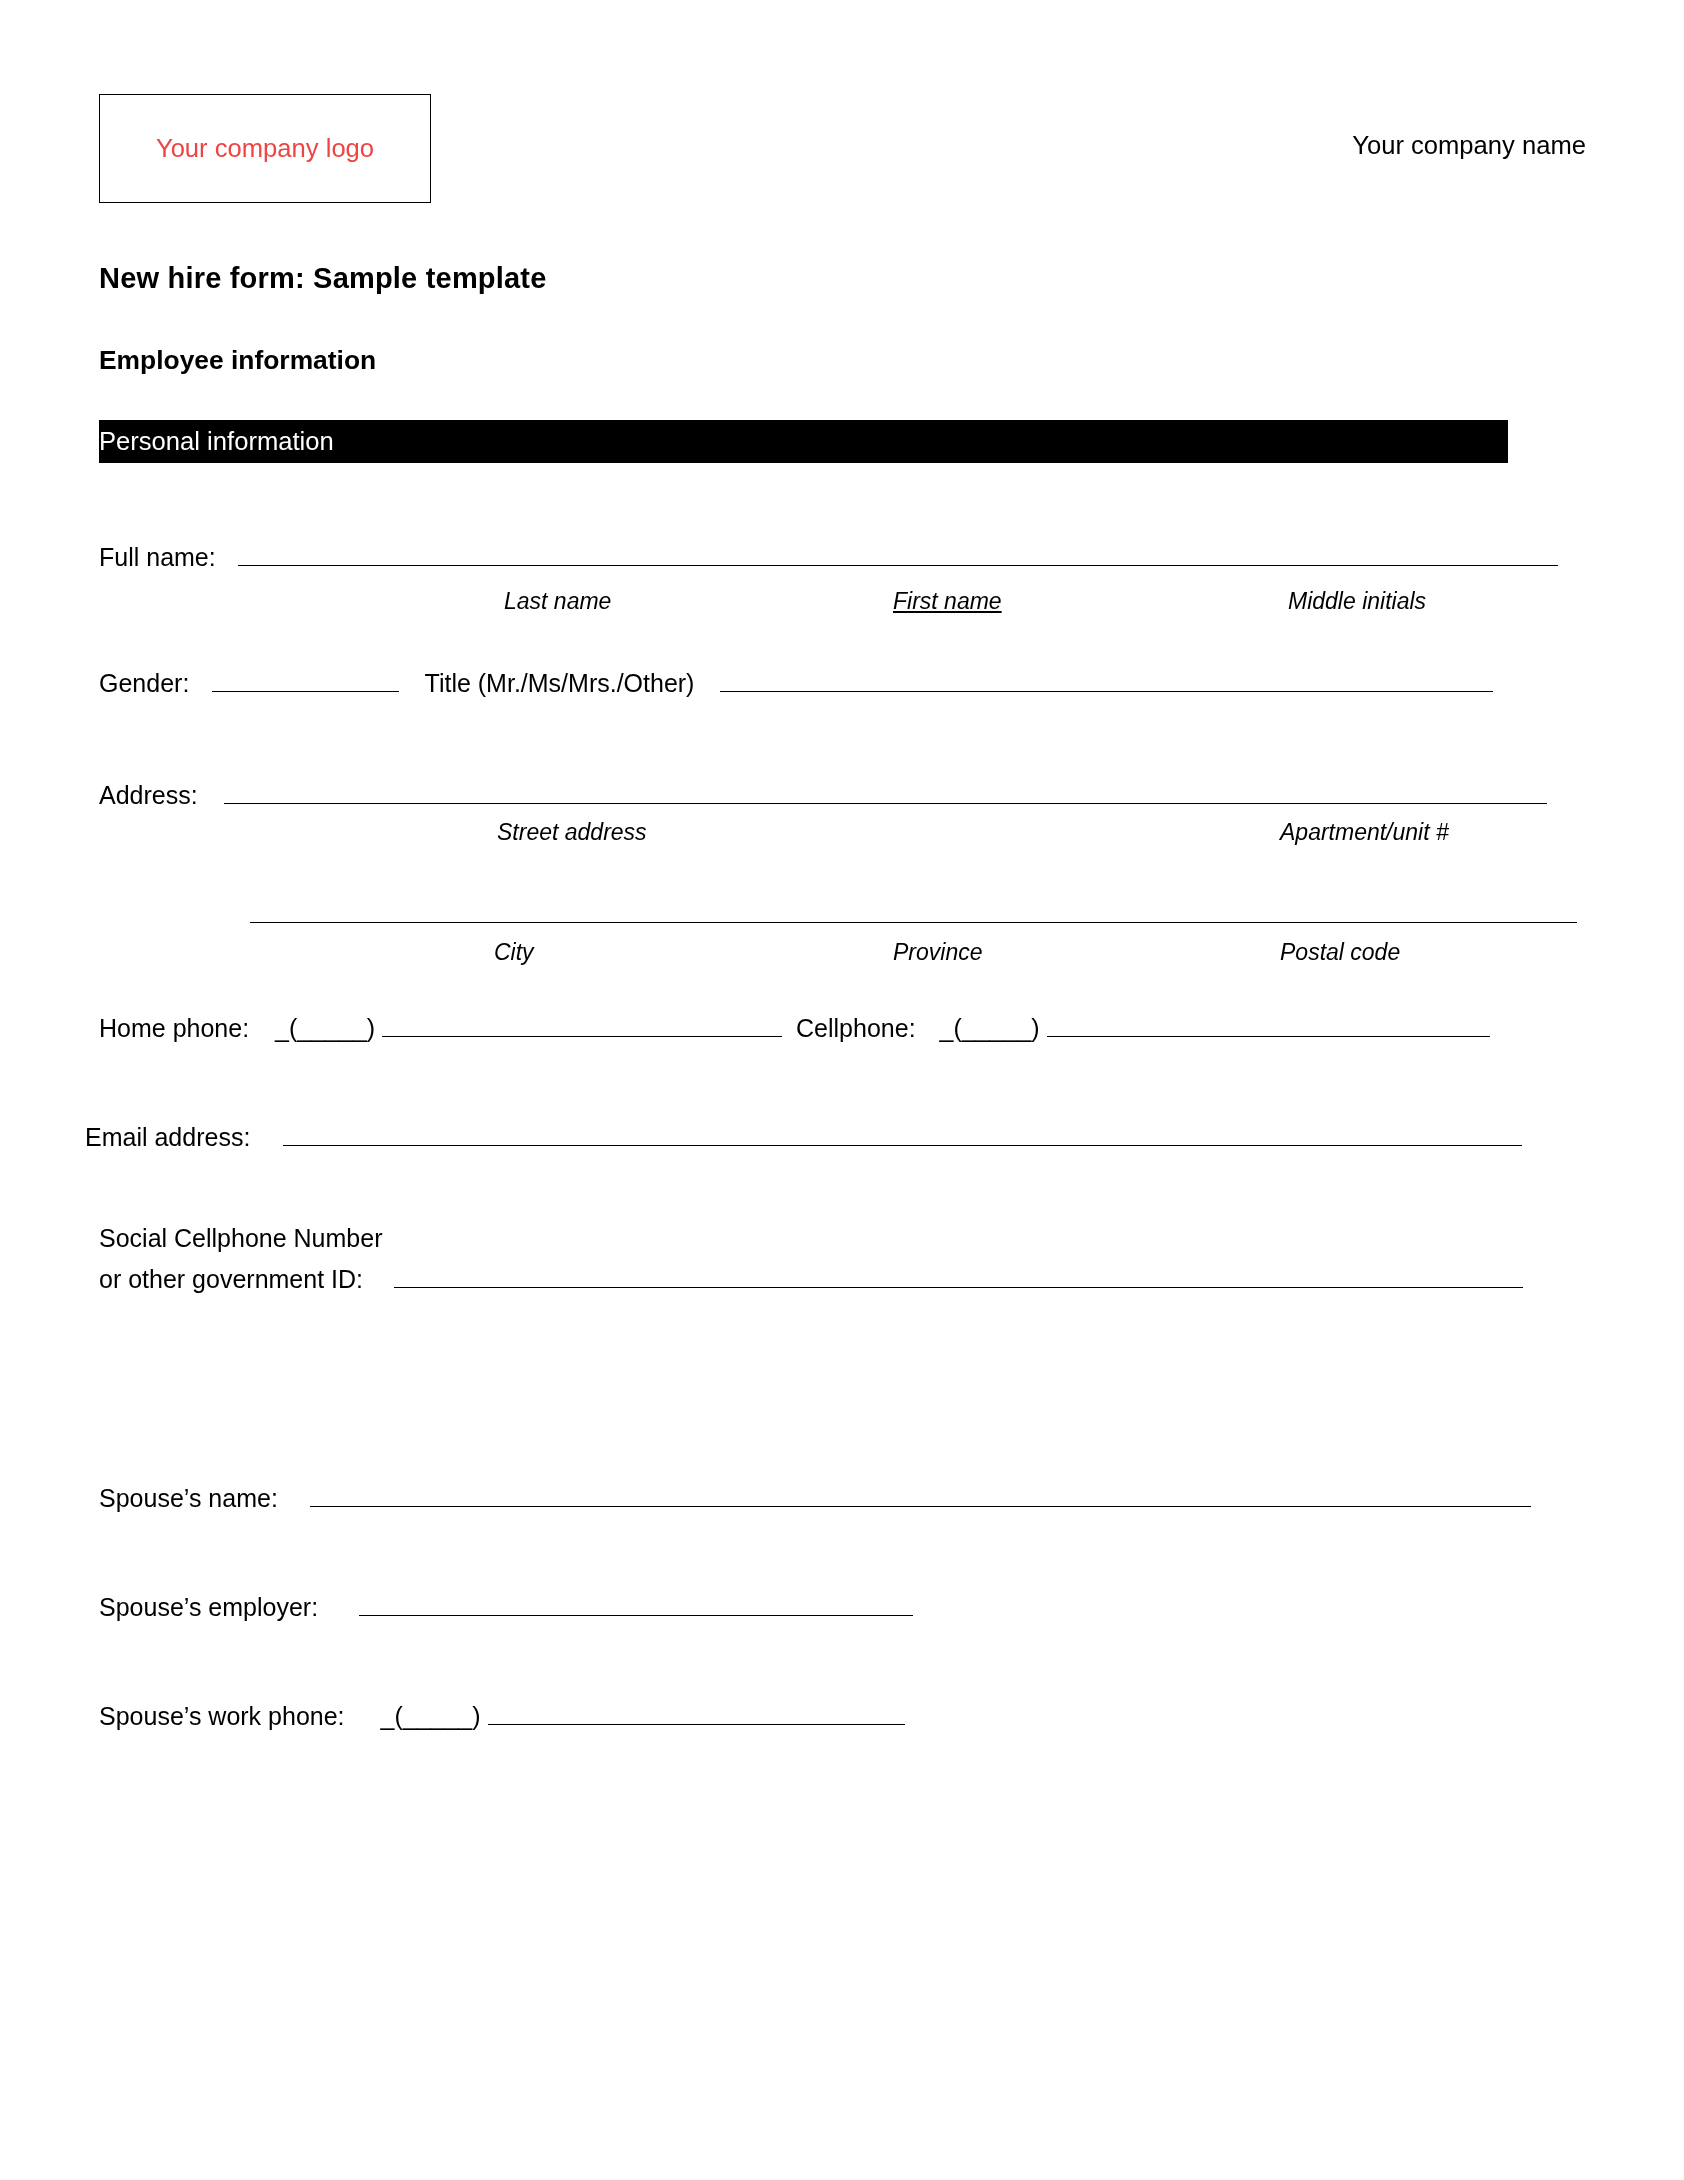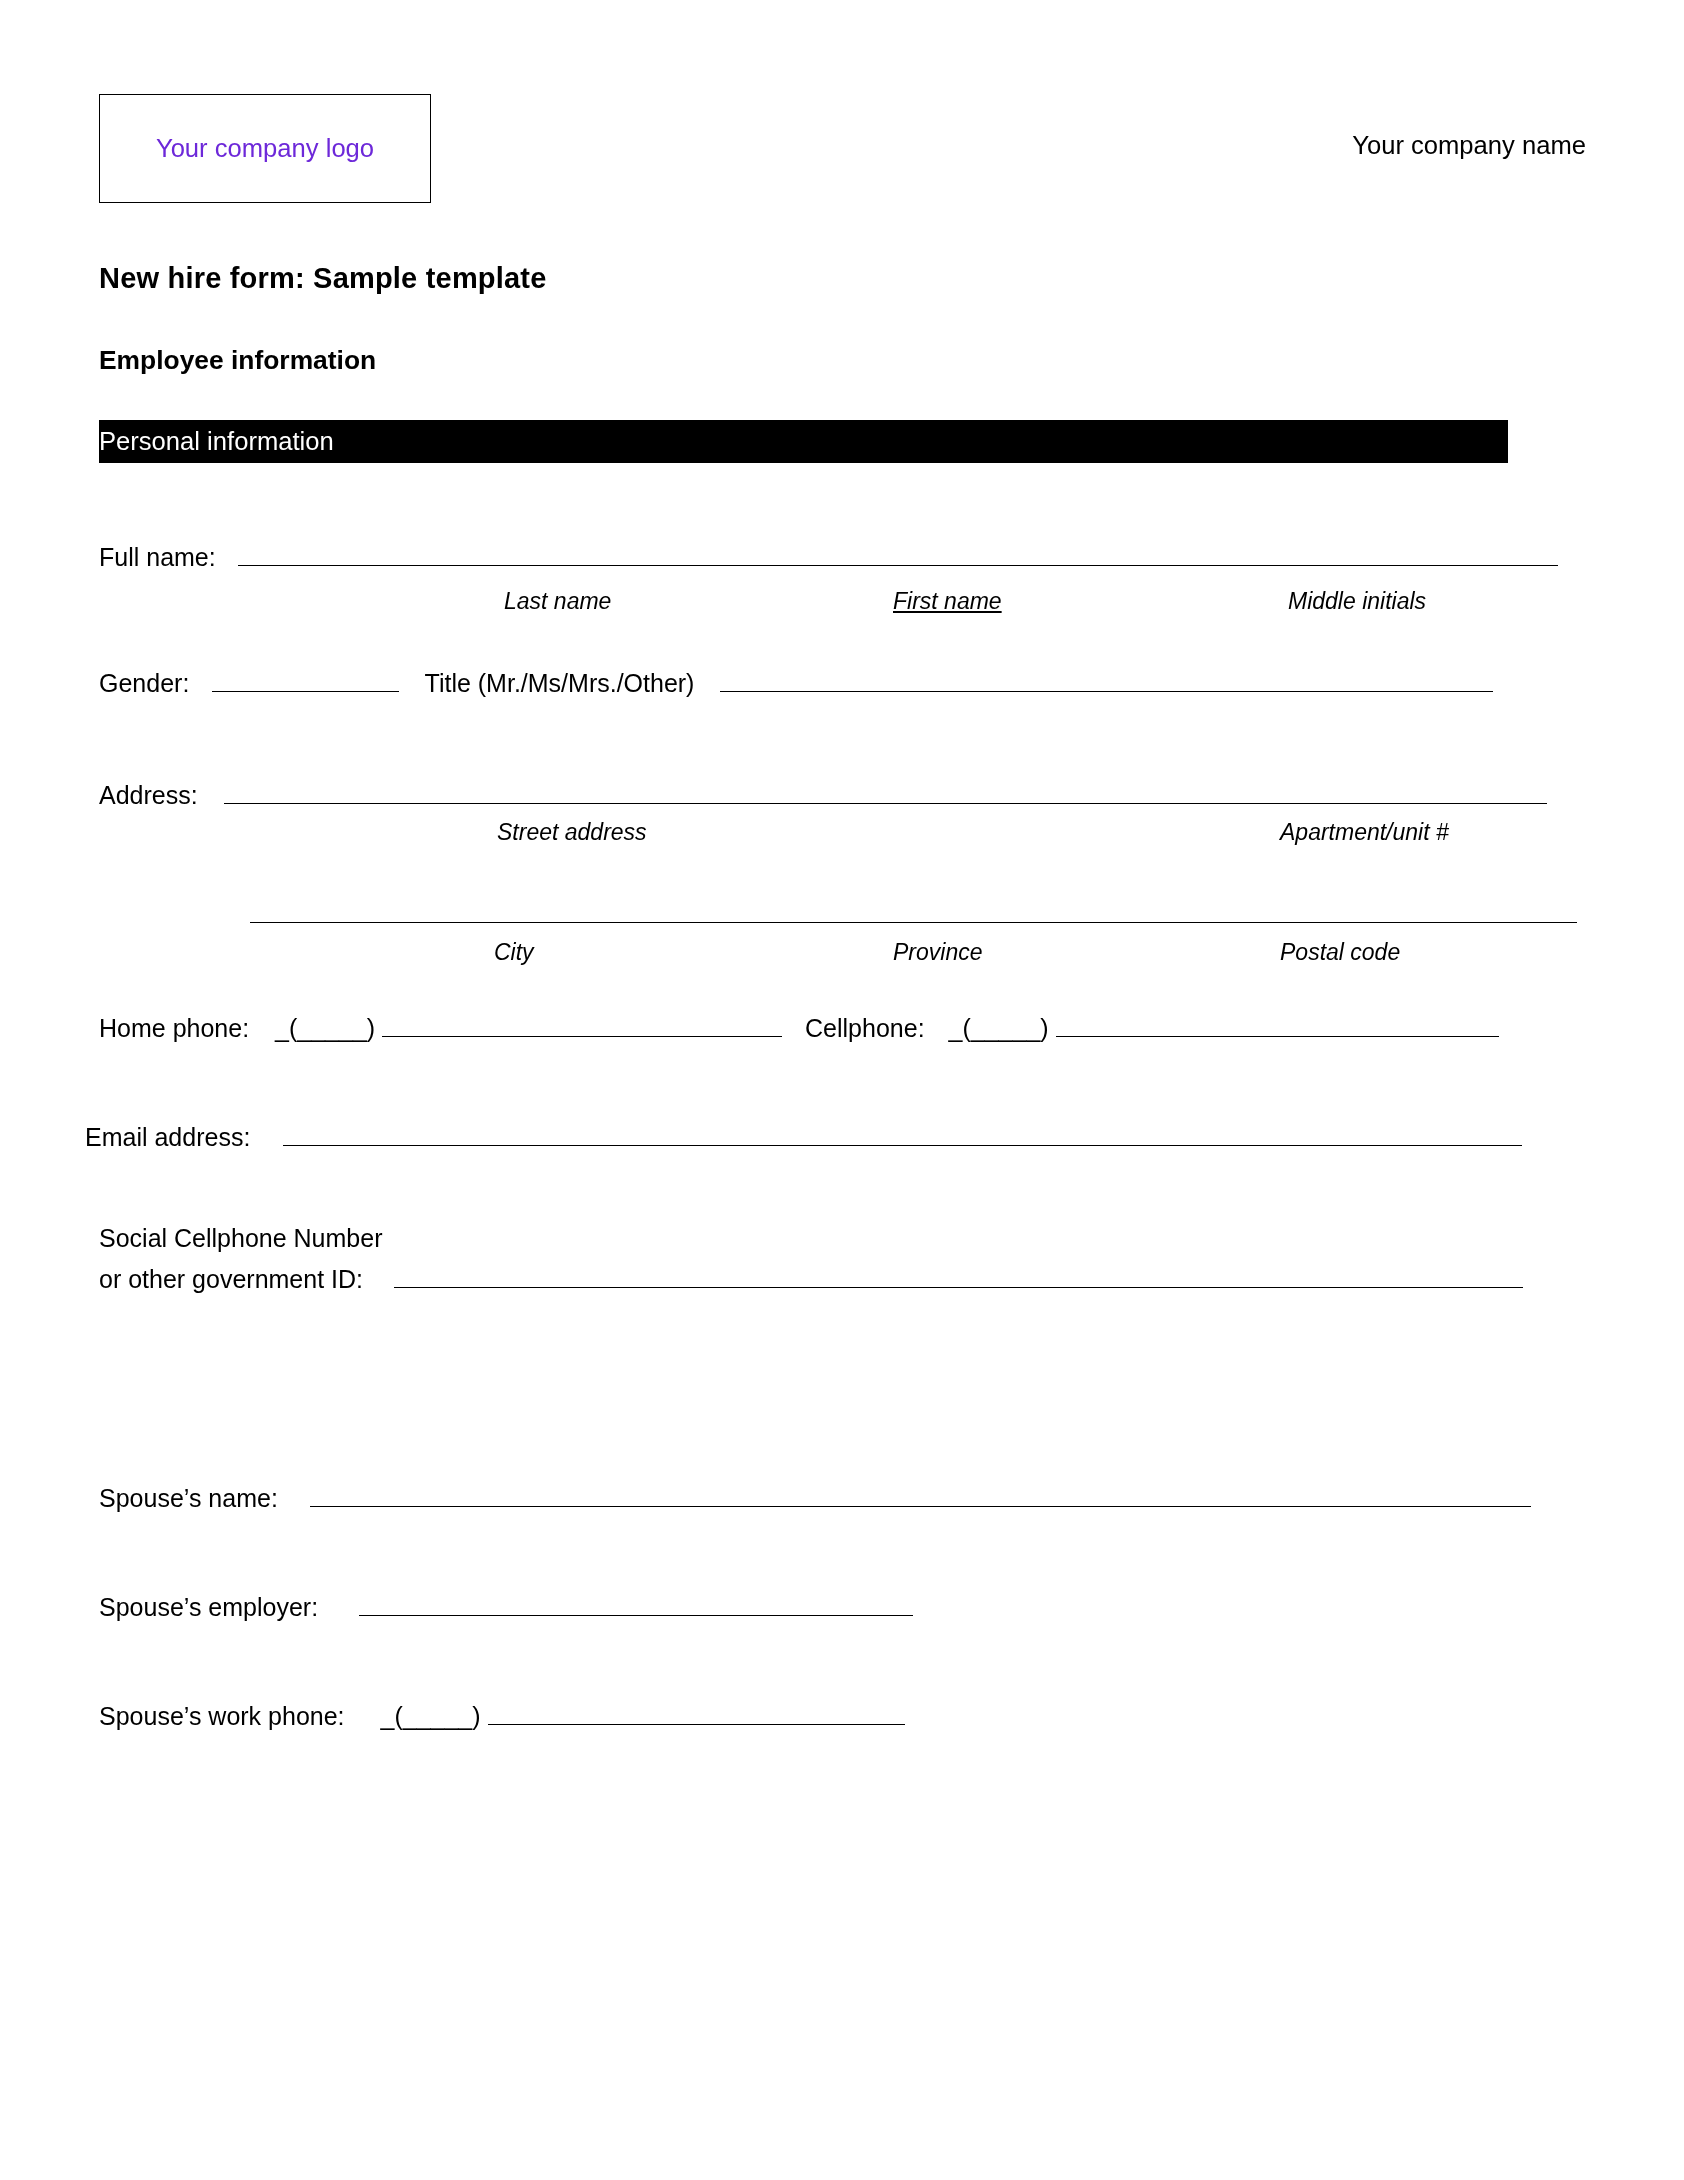--- a/index.html
+++ b/index.html
@@ -37,21 +37,21 @@
     top: 0;
     left: 0;
     width: 332px;
     height: 109px;
     border: 1.7px solid #000000;
     box-sizing: border-box;
     display: flex;
     align-items: center;
     justify-content: center;
     font-size: 25.6px;
-    color: #6d28d9;
+    color: #ef4444;
   }
   .company-name {
     position: absolute;
     right: 0;
     top: 37px;
     font-size: 25.6px;
     text-align: left;
     white-space: nowrap;
   }
 
@@ -158,21 +158,21 @@
     <span class="rule" style="width:1327px;"></span>
   </div>
   <div class="caption" style="top:939px; left:494px;">City</div>
   <div class="caption" style="top:939px; left:893px;">Province</div>
   <div class="caption" style="top:939px; left:1280px;">Postal code</div>
 
   <div class="row" style="top:1014px; left:99px;">
     <span class="lbl">Home phone:</span>
     <span class="paren" style="margin-left:19px;">_(_____)</span>
     <span class="rule" style="width:400px;"></span>
-    <span class="lbl" style="margin-left:16px;">Cellphone:</span>
+    <span class="lbl" style="margin-left:7px;">Cellphone:</span>
     <span class="paren" style="margin-left:17px;">_(_____)</span>
     <span class="rule" style="width:443px;"></span>
   </div>
 
   <div class="row" style="top:1123px; left:85px;">
     <span class="lbl">Email address:</span>
     <span class="rule" style="width:1239px; margin-left:25.6px;"></span>
   </div>
 
   <div class="row" style="top:1224px; left:99px;">

